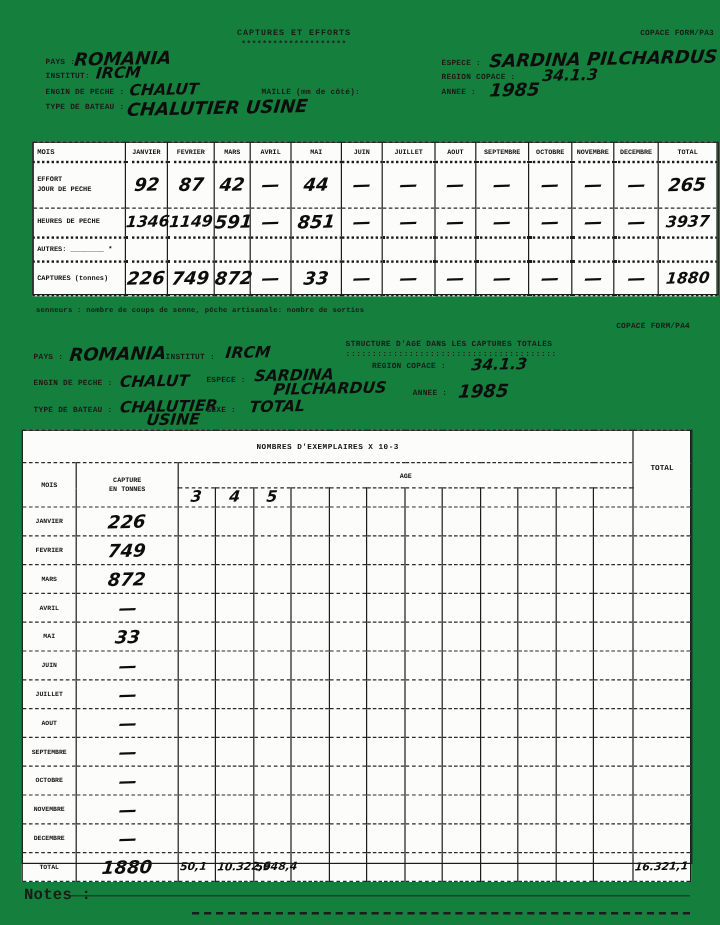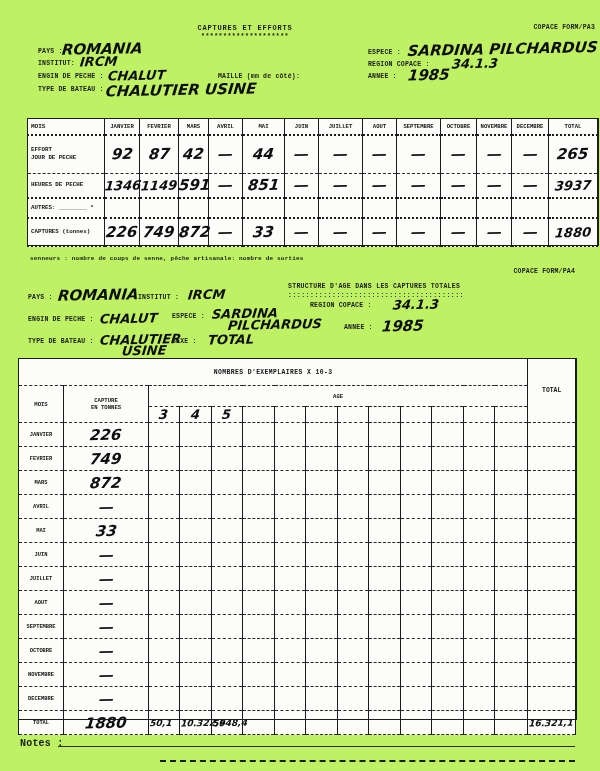--- a/index.html
+++ b/index.html
@@ -1,18 +1,18 @@
 <!DOCTYPE html>
 <html><head>
 <meta charset="utf-8">
 <style>
   html,body{margin:0;padding:0;background:#e8e8e4;}
   .page{
     position:relative;width:600px;height:771px;margin:0 auto;
-    background:#bef264;color:#141414;overflow:hidden;
+    background:#15803d;color:#141414;overflow:hidden;
     font-family:"Liberation Mono", monospace;
   }
   
   .typed{
     position:absolute;font-family:"Liberation Mono", monospace;
     font-weight:bold;font-size:6.5px;line-height:1.25;color:#1a1a1a;
     letter-spacing:.2px;white-space:nowrap;
   }
   .typed.center{text-align:center;}
   .typed.right{text-align:right;}
@@ -481,17 +481,17 @@
           <td style="white-space:nowrap;text-align:left;padding-left:1px;"></td>
           <td style="white-space:nowrap;text-align:left;padding-left:1px;"></td>
           <td style="white-space:nowrap;text-align:left;padding-left:1px;"></td>
           <td style="white-space:nowrap;text-align:left;padding-left:1px;"></td>
           <td><span class="hw hw-sm">16.321,1</span></td>
         </tr>
       </tbody>
   </table>
   <div class="outline2"></div>
 
-  <span class="typed" style="left:20px;top:738px;font-size:10px;">Notes :</span>
+  <span class="typed" style="left:20px;top:738px;font-size:13px;">Notes :</span>
   <div class="rule" style="left:58px;top:746px;width:517px;"></div>
   <div class="rule thick" style="left:160px;top:760px;width:415px;"></div>
 
 </div>
 
 </body></html>

